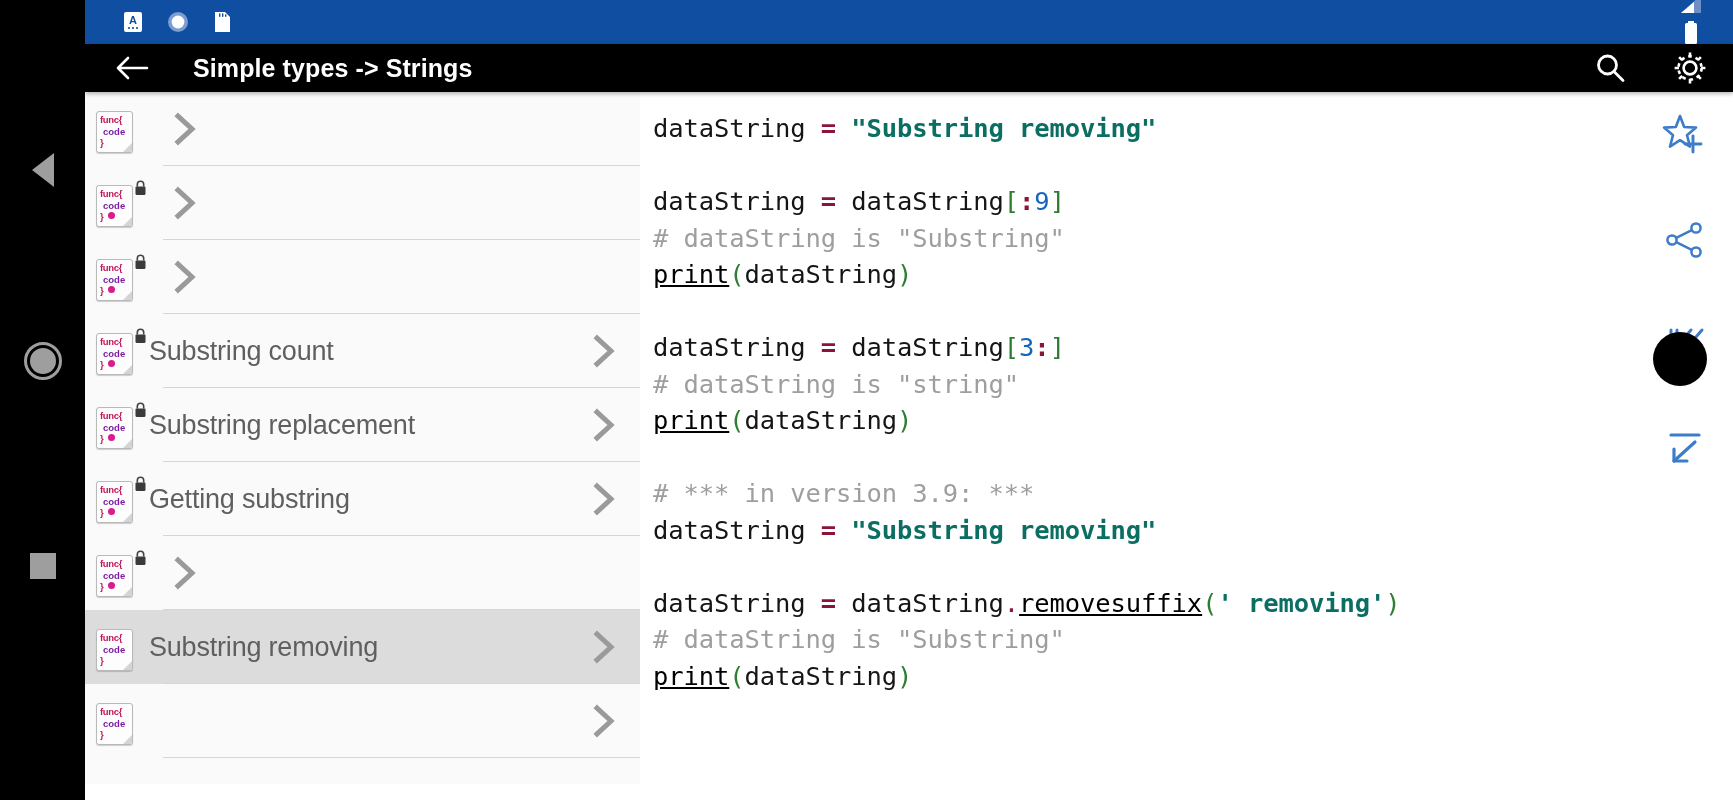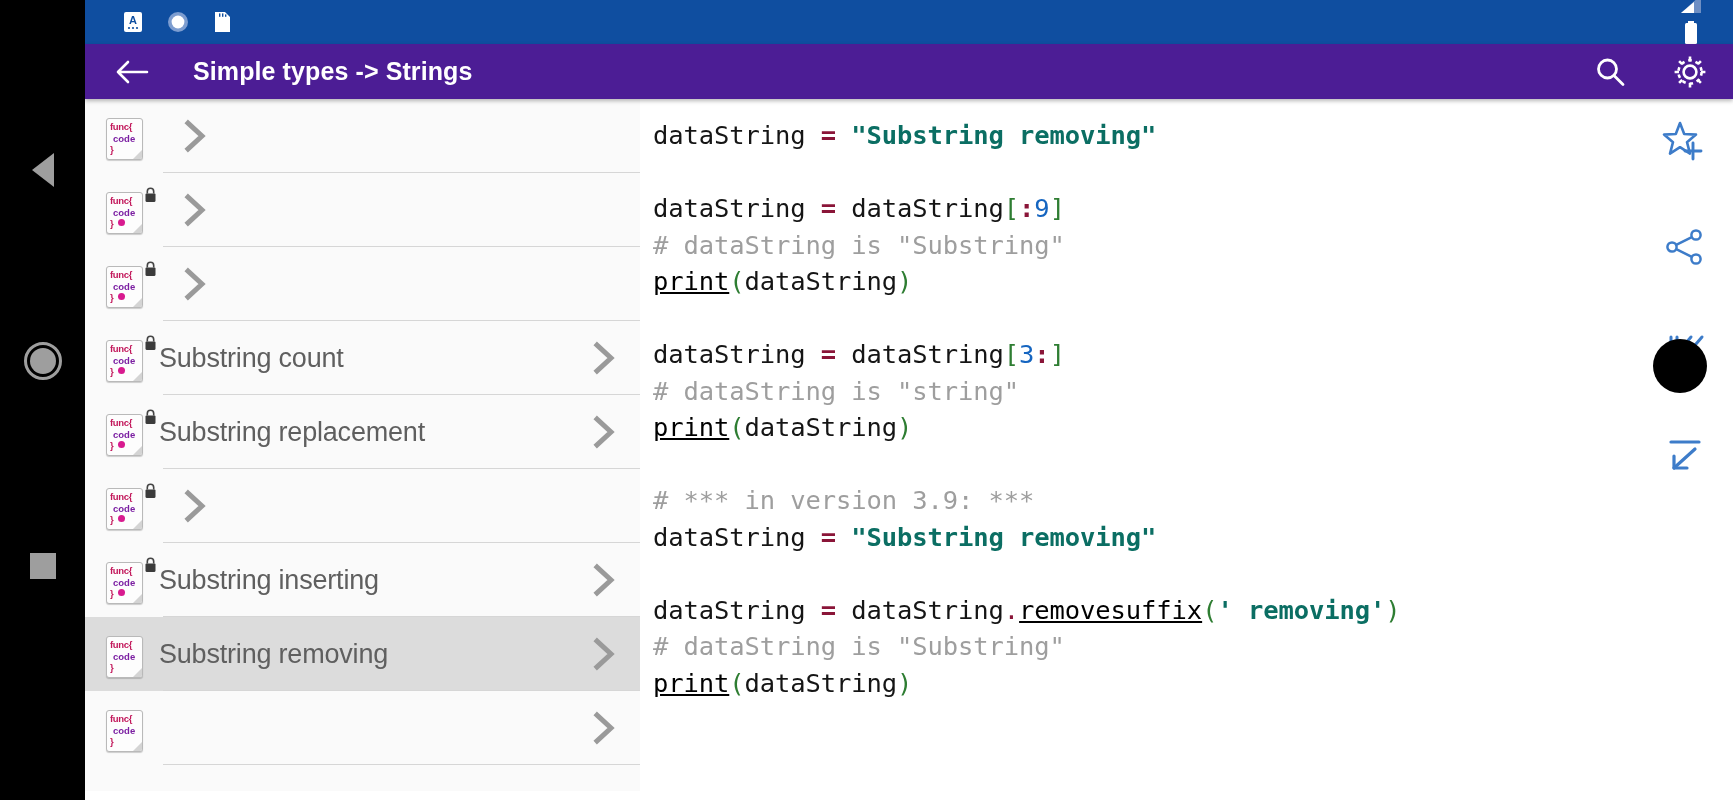--- a/index.html
+++ b/index.html
@@ -45,40 +45,40 @@
     height:44px; background:#0f4ea0; display:flex; align-items:center;
     padding:0 14px 0 36px; color:#fff;
   }
   #status-left{ display:flex; align-items:center; gap:21px; }
   #status-right{ margin-left:auto; display:flex; align-items:center; gap:4px;flex-direction:column; }
   .sb-ico{ display:block; }
   #clock{ font-size:26px; font-weight:400; letter-spacing:.2px; margin-left:4px; }
 
   
   #appbar{
-    height:55px; background:#4c1d95; display:flex; align-items:center;
+    height:48px; background:#000000; display:flex; align-items:center;
     padding:0 24px 0 30px; color:#fff;
     box-shadow:0 2px 4px rgba(0,0,0,.28);
     position:relative; z-index:5;
   }
   #appbar-title{
     font-size:25px; font-weight:bold; margin-left:44px; letter-spacing:.1px;
   }
   #appbar-actions{ margin-left:auto; display:flex; align-items:center; gap:44px; }
 
   
   #content{ display:flex; height:692px; position:relative; }
 
   
   #sidebar{
     width:556px; background:#fafafa; overflow:hidden; position:relative;
     border-right:1px solid #ffffff;
   }
   .list-item{
-    height:74px; display:flex; align-items:center; padding-left:12px;
+    height:74px; display:flex; align-items:center; padding-left:2px;
     position:relative; background:#fafafa;
   }
   .list-item.selected{ background:#dcdcdc; }
   .item-icon-wrap{ width:62px; flex:0 0 62px; position:relative; height:56px; }
   .code-ico{
     position:absolute; left:9px; top:10px;
     width:37px; height:42px; background:#fdfdfd;
     border:1px solid #b9b9b9; border-radius:3px;
     box-shadow:0 1px 1px rgba(0,0,0,.18);
     font-size:9.5px; line-height:11.5px; font-family:"Liberation Sans", sans-serif;
@@ -329,41 +329,41 @@
               <div class="l1">func{</div>
               <div class="l2">code</div>
               <div class="l3">}<span class="dot"></span></div>
               <div class="fold"></div>
             </div>
             <svg class="lock" viewBox="0 0 14 15">
               <path d="M4 6 V4.2 a3 3 0 0 1 6 0 V6" stroke="#444" stroke-width="1.5" fill="none"></path>
               <rect x="2.3" y="6" width="9.4" height="8" rx="1" fill="#3b3b3b"></rect>
             </svg>
           </div>
-          <div class="chev">
-            <svg width="30" height="40" viewBox="0 0 30 40">
-              <path d="M8 7 L22 20 L8 33" stroke="#9a9a9a" stroke-width="5" fill="none" stroke-linecap="square" stroke-linejoin="miter"></path>
-            </svg>
-          </div>
-          <div class="divider"></div>
-        </div>
-        <div class="list-item">
-          <div class="item-icon-wrap">
-            <div class="code-ico">
-              <div class="l1">func{</div>
-              <div class="l2">code</div>
-              <div class="l3">}<span class="dot"></span></div>
-              <div class="fold"></div>
-            </div>
-            <svg class="lock" viewBox="0 0 14 15">
-              <path d="M4 6 V4.2 a3 3 0 0 1 6 0 V6" stroke="#444" stroke-width="1.5" fill="none"></path>
-              <rect x="2.3" y="6" width="9.4" height="8" rx="1" fill="#3b3b3b"></rect>
-            </svg>
-          </div>
-          <div class="item-label">Substring inserting</div>
+          <div class="item-label">Getting substring</div>
+          <div class="chev">
+            <svg width="30" height="40" viewBox="0 0 30 40">
+              <path d="M8 7 L22 20 L8 33" stroke="#9a9a9a" stroke-width="5" fill="none" stroke-linecap="square" stroke-linejoin="miter"></path>
+            </svg>
+          </div>
+          <div class="divider"></div>
+        </div>
+        <div class="list-item">
+          <div class="item-icon-wrap">
+            <div class="code-ico">
+              <div class="l1">func{</div>
+              <div class="l2">code</div>
+              <div class="l3">}<span class="dot"></span></div>
+              <div class="fold"></div>
+            </div>
+            <svg class="lock" viewBox="0 0 14 15">
+              <path d="M4 6 V4.2 a3 3 0 0 1 6 0 V6" stroke="#444" stroke-width="1.5" fill="none"></path>
+              <rect x="2.3" y="6" width="9.4" height="8" rx="1" fill="#3b3b3b"></rect>
+            </svg>
+          </div>
           <div class="chev">
             <svg width="30" height="40" viewBox="0 0 30 40">
               <path d="M8 7 L22 20 L8 33" stroke="#9a9a9a" stroke-width="5" fill="none" stroke-linecap="square" stroke-linejoin="miter"></path>
             </svg>
           </div>
           <div class="divider"></div>
         </div>
         <div class="list-item selected">
           <div class="item-icon-wrap">
             <div class="code-ico">

